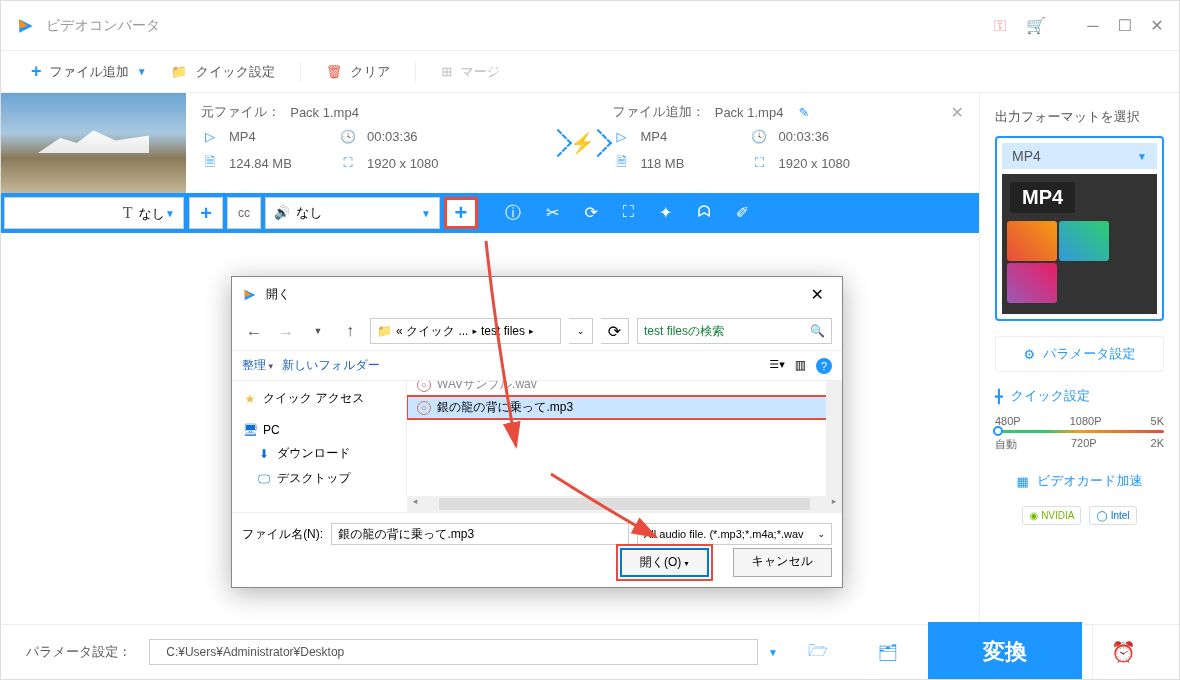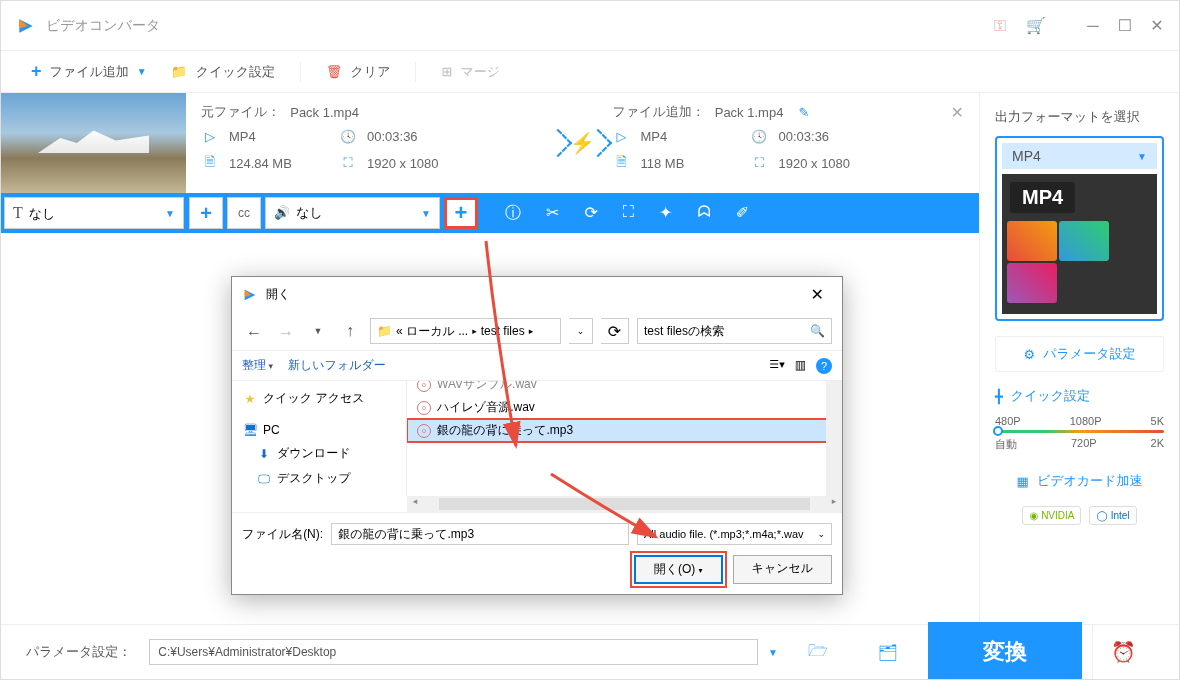--- a/index.html
+++ b/index.html
@@ -38,21 +38,21 @@
 .arrow-sep { display: flex; align-items: center; justify-content: center; width: 60px; position: relative; }
 .arrow-dashed { border-top: 2px dashed #1e96ff; border-right: 2px dashed #1e96ff; width: 20px; height: 20px; transform: rotate(45deg); position: absolute; }
 .arrow-dashed.left { left: -5px; }
 .arrow-dashed.right { right: 5px; }
 .lightning { color: #ff8c1a; font-size: 20px; }
 .close-x { position: absolute; top: 10px; right: 15px; color: #aaa; cursor: pointer; }
 .edit-icon { color: #1e96ff; margin-left: 5px; }
 
 
 .action-bar { background: #1e96ff; height: 40px; display: flex; align-items: center; position: relative; }
-.subtitle-sel { background: #fff; height: 32px; margin: 0 3px; display: flex; align-items: center; padding: 0 8px; font-size: 13px; width: 180px; border: 1px solid #ccc; justify-content: space-between; }
+.subtitle-sel { background: #fff; height: 32px; margin: 0 3px; display: flex; align-items: center; padding: 0 8px; font-size: 13px; width: 180px; border: 1px solid #ccc; justify-content: flex-end; }
 .sub-icon { color: #555; margin-right: 6px; }
 .sub-t { font-family: serif; font-size: 16px; }
 .add-sub-btn { background: #fff; width: 34px; height: 32px; margin: 0 2px; display: flex; align-items: center; justify-content: center; border: 1px solid #ccc; cursor: pointer; }
 .cc-btn { background: #fff; width: 34px; height: 32px; margin: 0 2px; display: flex; align-items: center; justify-content: center; border: 1px solid #ccc; color: #666; font-size: 12px; }
 .audio-sel { background: #fff; height: 32px; margin: 0 2px; display: flex; align-items: center; padding: 0 8px; font-size: 13px; width: 175px; border: 1px solid #ccc; justify-content: space-between; }
 .add-audio-btn { background: #fff; width: 34px; height: 32px; margin: 0 2px; display: flex; align-items: center; justify-content: center; border: 3px solid #e74c3c; color: #1e96ff; font-size: 22px; font-weight: bold; cursor: pointer; }
 .action-icons { display: flex; gap: 25px; padding: 0 25px; color: #fff; }
 .action-icon { cursor: pointer; }
 .dd-arrow { color: #1e96ff; font-size: 10px; }
 
@@ -74,38 +74,38 @@
 .res-bar { height: 3px; background: linear-gradient(90deg, #2ecc71 0%, #2ecc71 30%, #f39c12 50%, #e74c3c 100%); border-radius: 2px; margin-bottom: 4px; position: relative; }
 .res-knob { width: 10px; height: 10px; background: #fff; border: 2px solid #1e96ff; border-radius: 50%; position: absolute; left: -2px; top: -4px; }
 .gpu-btn { display: flex; align-items: center; gap: 8px; padding: 8px; color: #1e96ff; font-size: 13px; cursor: pointer; justify-content: center; margin: 12px 0 8px; }
 .gpu-badges { display: flex; gap: 8px; justify-content: center; }
 .badge { border: 1px solid #ddd; border-radius: 3px; padding: 3px 6px; font-size: 10px; display: flex; align-items: center; gap: 3px; }
 .nv { color: #76b900; }
 .intl { color: #0071c5; }
 
 
 .bottombar { position: absolute; bottom: 0; left: 0; right: 0; height: 55px; display: flex; align-items: center; padding: 0 25px; border-top: 1px solid #eee; gap: 10px; }
-.output-path { flex: 1; border: 1px solid #ccc; padding: 4px 8px; font-size: 12px; color: #555; height: 26px; display: flex; align-items: center; }
+.output-path { flex: 1; border: 1px solid #ccc; padding: 4px 16px; font-size: 12px; color: #555; height: 26px; display: flex; align-items: center; }
 .path-label { font-size: 13px; color: #555; margin-right: 8px; }
 .path-dd { color: #1e96ff; margin: 0 20px; cursor: pointer; }
 .convert-btn { background: #1e96ff; color: #fff; padding: 15px 55px; font-size: 22px; font-weight: bold; cursor: pointer; }
 .clock-btn { color: #1e96ff; padding: 15px 18px; font-size: 20px; cursor: pointer; border-left: 1px solid #eee; }
 
 
 .dialog-overlay { position: absolute; top: 275px; left: 230px; width: 612px; background: #fff; border: 1px solid #888; box-shadow: 0 5px 25px rgba(0,0,0,0.3); }
 .dlg-title { display: flex; align-items: center; padding: 6px 10px; gap: 8px; font-size: 12px; }
 .dlg-close { margin-left: auto; font-size: 16px; cursor: pointer; padding: 2px 8px; }
 .dlg-nav { display: flex; align-items: center; padding: 6px 10px; gap: 8px; }
 .nav-btn { width: 24px; height: 24px; display: flex; align-items: center; justify-content: center; color: #555; cursor: pointer; }
 .nav-path { flex: 1; border: 1px solid #ccc; padding: 3px 6px; display: flex; align-items: center; gap: 4px; font-size: 12px; height: 26px; }
 .nav-folder-icon { color: #f0c040; }
 .nav-dd { border: 1px solid #ccc; border-left: none; width: 24px; height: 26px; display: flex; align-items: center; justify-content: center; cursor: pointer; }
 .nav-refresh { border: 1px solid #ccc; border-left: none; width: 28px; height: 26px; display: flex; align-items: center; justify-content: center; cursor: pointer; }
-.nav-search { flex: 0 0 195px; border: 1px solid #ccc; padding: 3px 6px; font-size: 12px; color: #000000; height: 26px; display: flex; align-items: center; justify-content: space-between; }
-.dlg-toolbar { display: flex; align-items: center; padding: 6px 10px; gap: 15px; border-top: 1px solid #eee; border-bottom: 1px solid #eee; font-size: 12px; }
+.nav-search { flex: 0 0 195px; border: 1px solid #ccc; padding: 3px 6px; font-size: 12px; color: #15803d; height: 26px; display: flex; align-items: center; justify-content: space-between; }
+.dlg-toolbar { display: flex; align-items: center; padding: 6px 10px; gap: 9px; border-top: 1px solid #eee; border-bottom: 1px solid #eee; font-size: 12px; }
 .dlg-tool { color: #2060c0; cursor: pointer; }
 .dlg-tool-dd::after { content: " ▾"; font-size: 9px; color: #555; }
 .dlg-view { margin-left: auto; display: flex; gap: 10px; }
 .dlg-help { background: #1e96ff; color: #fff; border-radius: 50%; width: 16px; height: 16px; display: flex; align-items: center; justify-content: center; font-size: 11px; }
 .dlg-body { display: flex; height: 115px; }
 .dlg-tree { width: 175px; border-right: 1px solid #eee; padding: 5px; font-size: 12px; overflow: hidden; }
 .tree-item { padding: 4px 6px; display: flex; align-items: center; gap: 6px; cursor: pointer; }
 .tree-icon { width: 14px; text-align: center; }
 .star { color: #f0c040; }
 .pc { color: #1070d0; }
@@ -116,21 +116,21 @@
 .files-head-sort { position: absolute; right: 180px; top: 2px; font-size: 8px; color: #888; }
 .file-item { padding: 3px 10px; display: flex; align-items: center; gap: 6px; font-size: 12px; cursor: pointer; }
 .file-item.selected { background: #cce5ff; outline: 2px solid #e74c3c; outline-offset: -1px; }
 .file-icon { width: 14px; height: 14px; border: 1px solid #c77; border-radius: 50%; display: flex; align-items: center; justify-content: center; font-size: 7px; color: #c77; }
 .dlg-scrollbar { position: absolute; right: 0; top: 0; bottom: 0; width: 16px; background: #f0f0f0; }
 .dlg-bottom { padding: 10px; border-top: 1px solid #eee; }
 .dlg-fname-row { display: flex; align-items: center; gap: 8px; font-size: 12px; }
 .dlg-fname-label { white-space: nowrap; }
 .dlg-fname-input { flex: 1; border: 1px solid #ccc; padding: 3px 6px; font-size: 12px; height: 22px; background: #fff; }
 .dlg-filter { width: 195px; border: 1px solid #ccc; padding: 3px 6px; font-size: 11px; height: 22px; display: flex; align-items: center; justify-content: space-between; }
-.dlg-buttons { display: flex; justify-content: flex-end; gap: 10px; margin-top: 10px; }
+.dlg-buttons { display: flex; justify-content: flex-end; gap: 24px; margin-top: 3px; }
 .dlg-btn { border: 1px solid #aaa; padding: 4px 18px; font-size: 12px; cursor: pointer; background: #f5f5f5; }
 .dlg-btn.primary { border: 2px solid #0078d7; outline: 2px solid #e74c3c; outline-offset: 2px; }
 .hscroll { height: 16px; background: #f0f0f0; display: flex; }
 .hscroll-track { flex: 1; background: #ddd; margin: 2px 16px; }
 
 
 .arrow-svg { position: absolute; pointer-events: none; z-index: 10; }
 
 .cart-icon, .key-icon { color: #f4a0a0; }
 </style>
@@ -349,21 +349,21 @@
     <span>開く</span>
     <span class="dlg-close">✕</span>
   </div>
   <div class="dlg-nav">
     <span class="nav-btn">←</span>
     <span class="nav-btn" style="color:#bbb">→</span>
     <span class="nav-btn" style="font-size:9px">▼</span>
     <span class="nav-btn">↑</span>
     <div class="nav-path">
       <span class="nav-folder-icon">📁</span>
-      <span>« ローカル ...</span>
+      <span>« クイック ...</span>
       <span style="font-size:9px">▸</span>
       <span>test files</span>
       <span style="font-size:9px">▸</span>
     </div>
     <div class="nav-dd">
         <span style="font-size:9px">⌄</span>
       </div>
     <div class="nav-refresh">⟳</div>
     <div class="nav-search">
       <span>test filesの検索</span>
@@ -397,24 +397,20 @@
       <div class="tree-item" style="padding-left:20px">
           <span class="tree-icon desk">🖵</span>
           <span>デスクトップ</span>
         </div>
     </div>
     <div class="dlg-files">
       <div class="file-item" style="margin-top:-8px;color:#888">
           <span class="file-icon">o</span>
           <span>WAVサンプル.wav</span>
         </div>
-      <div class="file-item">
-          <span class="file-icon">o</span>
-          <span>ハイレゾ音源.wav</span>
-        </div>
       <div class="file-item selected">
           <span class="file-icon">o</span>
           <span>銀の龍の背に乗って.mp3</span>
         </div>
       <div class="dlg-scrollbar"></div>
     </div>
   </div>
   <div class="hscroll" style="margin-left:175px">
       <span style="width:16px;text-align:center;font-size:9px;color:#888">◂</span>
       <div class="hscroll-track"></div>

